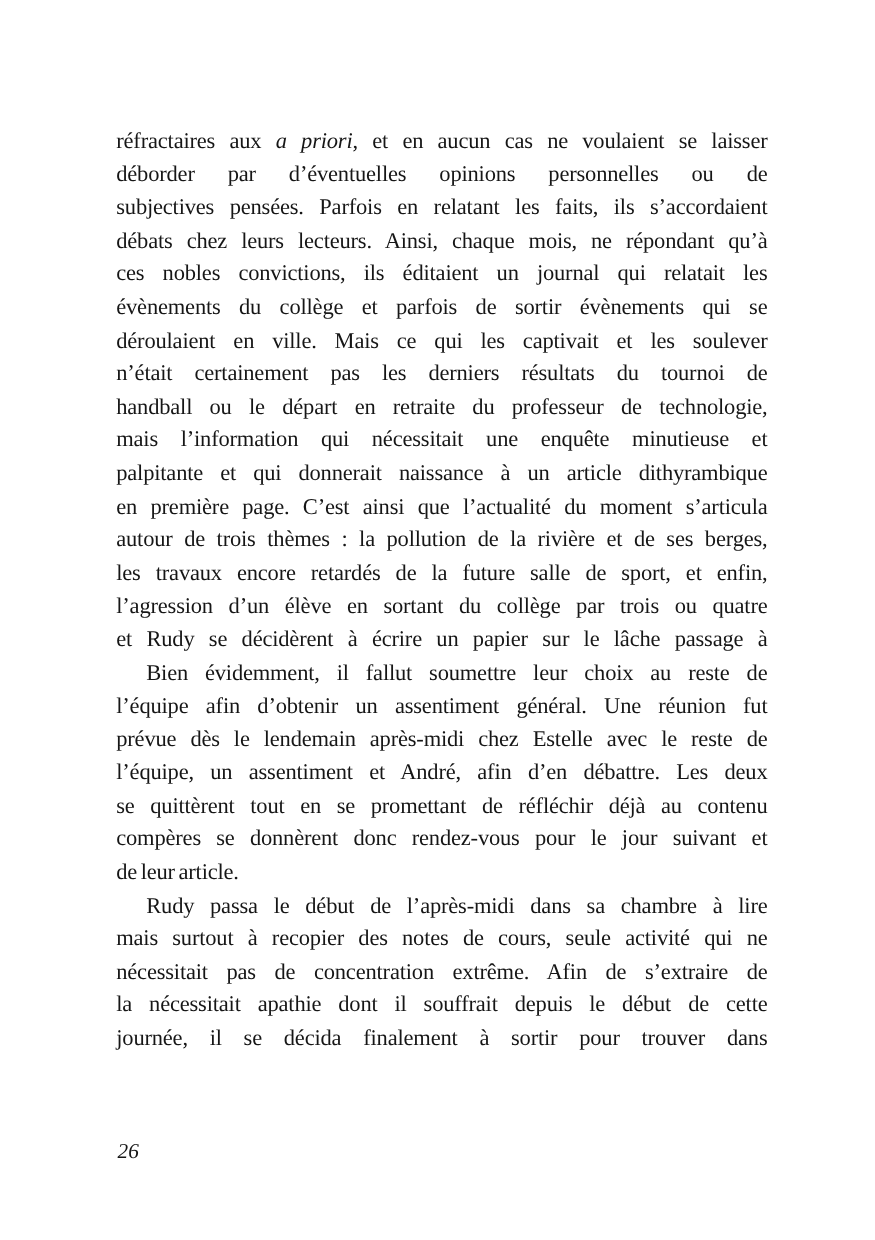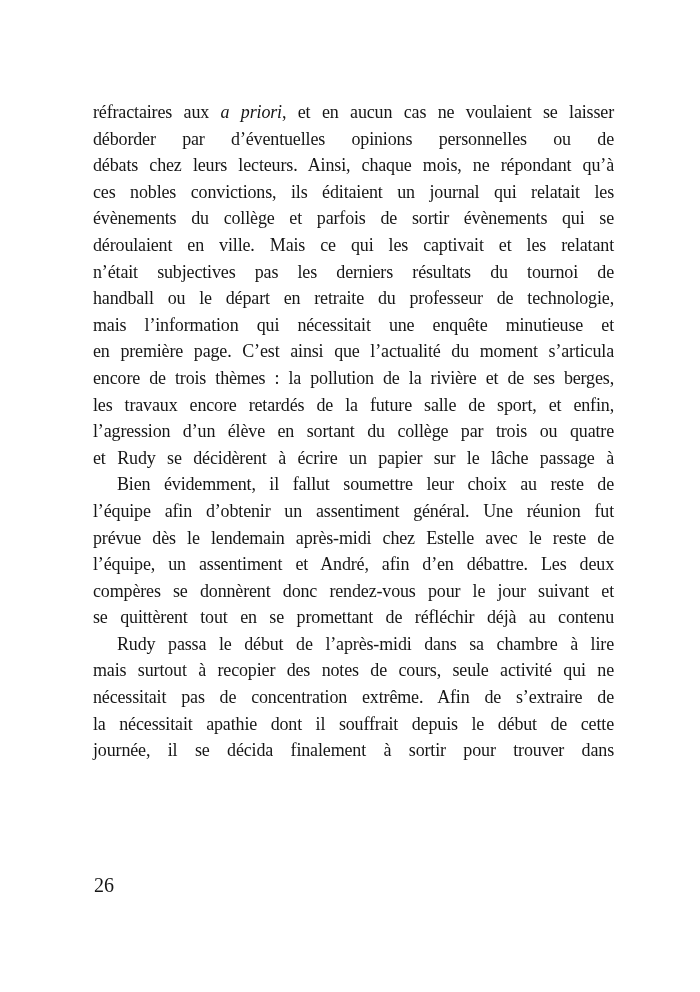--- a/index.html
+++ b/index.html
@@ -41,51 +41,55 @@
   }
   .line.indent {
     text-indent: 24px;
   }
   .italic {
     font-style: italic;
   }
   .page-number {
     position: absolute;
     left: 94px;
-    top: 872px;
-    font-size: 20px;
+    top: 908px;
+    font-size: 17px;
     line-height: 26.6px;
     letter-spacing: 0;
+    font-style: italic;
   }
 </style>
 </head>
 <body>
 
 <div class="page">
   <div class="text-block" id="text-block">
       <div class="line"><span>réfractaires aux </span><span class="italic">a priori</span><span>, et en aucun cas ne voulaient se laisser</span></div>
       <div class="line">déborder par d’éventuelles opinions personnelles ou de</div>
+      <div class="line">subjectives pensées. Parfois en relatant les faits, ils s’accordaient</div>
       <div class="line">débats chez leurs lecteurs. Ainsi, chaque mois, ne répondant qu’à</div>
       <div class="line">ces nobles convictions, ils éditaient un journal qui relatait les</div>
       <div class="line">évènements du collège et parfois de sortir évènements qui se</div>
-      <div class="line">déroulaient en ville. Mais ce qui les captivait et les relatant</div>
-      <div class="line">n’était subjectives pas les derniers résultats du tournoi de</div>
+      <div class="line">déroulaient en ville. Mais ce qui les captivait et les soulever</div>
+      <div class="line">n’était certainement pas les derniers résultats du tournoi de</div>
       <div class="line">handball ou le départ en retraite du professeur de technologie,</div>
       <div class="line">mais l’information qui nécessitait une enquête minutieuse et</div>
+      <div class="line">palpitante et qui donnerait naissance à un article dithyrambique</div>
       <div class="line">en première page. C’est ainsi que l’actualité du moment s’articula</div>
-      <div class="line">encore de trois thèmes : la pollution de la rivière et de ses berges,</div>
+      <div class="line">autour de trois thèmes : la pollution de la rivière et de ses berges,</div>
       <div class="line">les travaux encore retardés de la future salle de sport, et enfin,</div>
       <div class="line">l’agression d’un élève en sortant du collège par trois ou quatre</div>
       <div class="line">et Rudy se décidèrent à écrire un papier sur le lâche passage à</div>
       <div class="line indent">Bien évidemment, il fallut soumettre leur choix au reste de</div>
       <div class="line">l’équipe afin d’obtenir un assentiment général. Une réunion fut</div>
       <div class="line">prévue dès le lendemain après-midi chez Estelle avec le reste de</div>
       <div class="line">l’équipe, un assentiment et André, afin d’en débattre. Les deux</div>
+      <div class="line">se quittèrent tout en se promettant de réfléchir déjà au contenu</div>
       <div class="line">compères se donnèrent donc rendez-vous pour le jour suivant et</div>
-      <div class="line">se quittèrent tout en se promettant de réfléchir déjà au contenu</div>
+      <div class="line para-end">de leur article.</div>
       <div class="line indent">Rudy passa le début de l’après-midi dans sa chambre à lire</div>
       <div class="line">mais surtout à recopier des notes de cours, seule activité qui ne</div>
       <div class="line">nécessitait pas de concentration extrême. Afin de s’extraire de</div>
       <div class="line">la nécessitait apathie dont il souffrait depuis le début de cette</div>
       <div class="line">journée, il se décida finalement à sortir pour trouver dans</div>
     </div>
   <div class="page-number">26</div>
 </div>
 
 </body></html>

